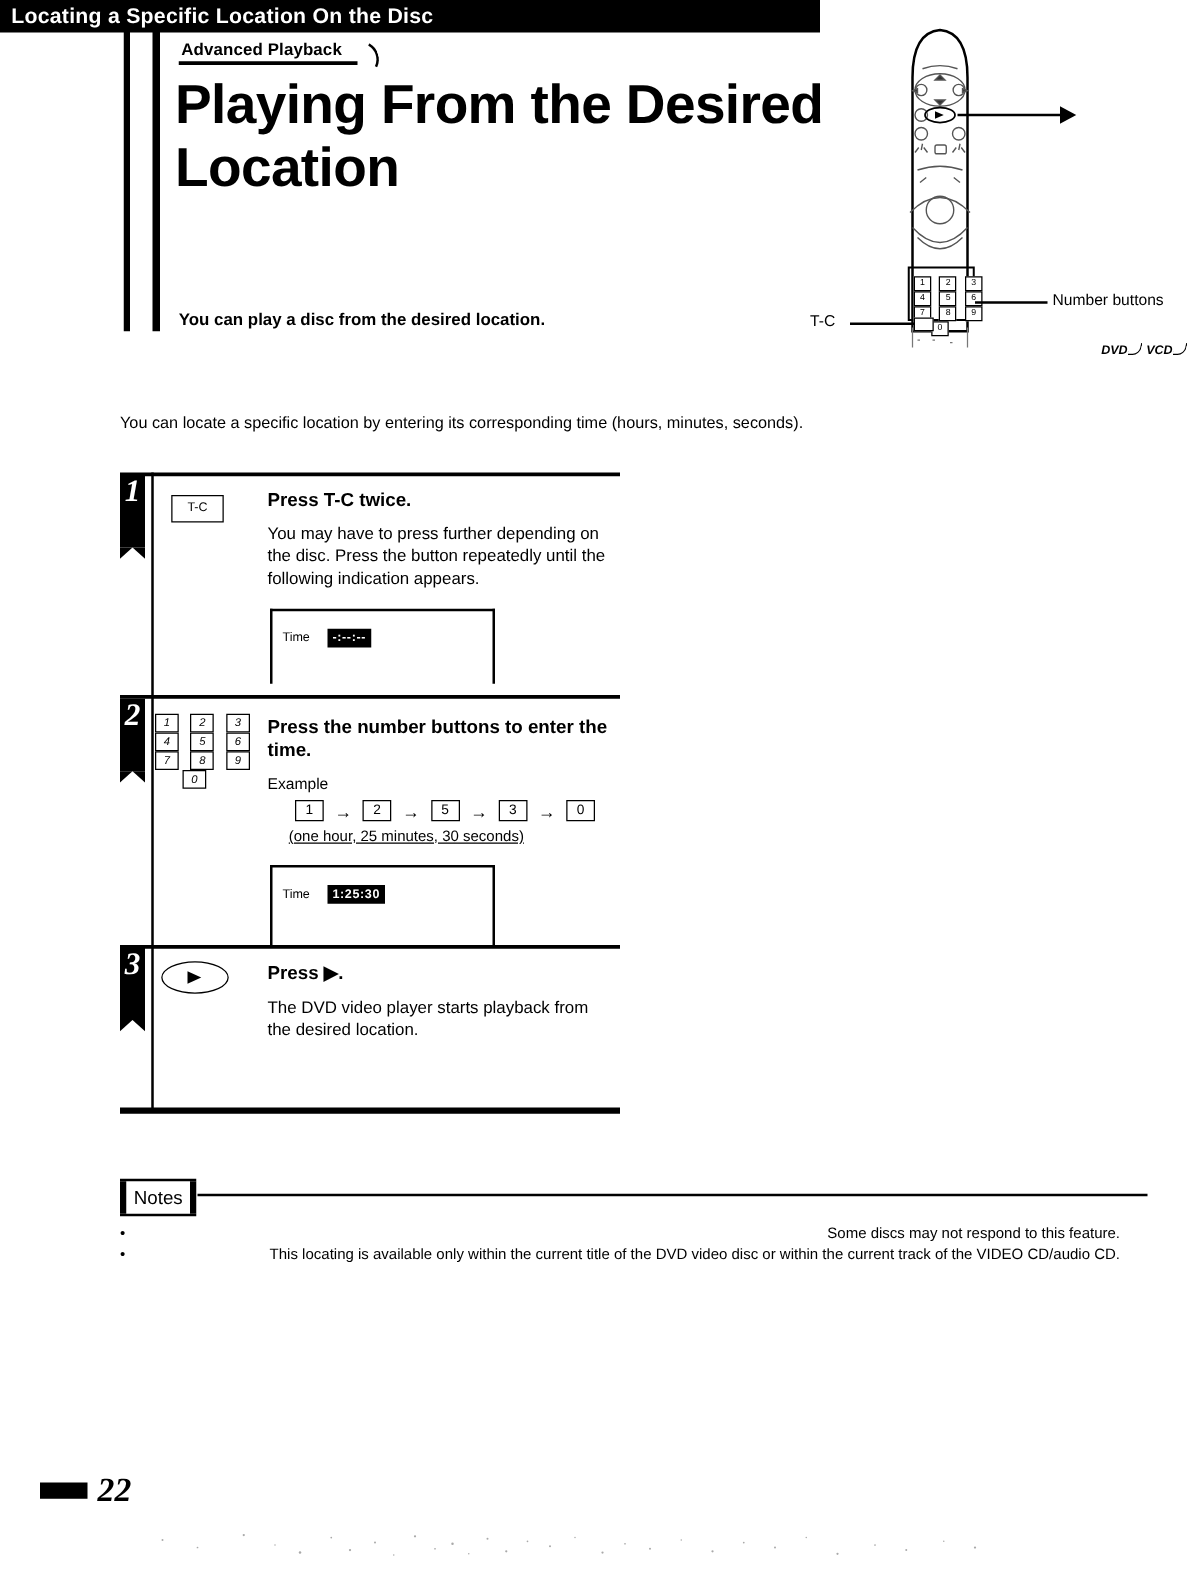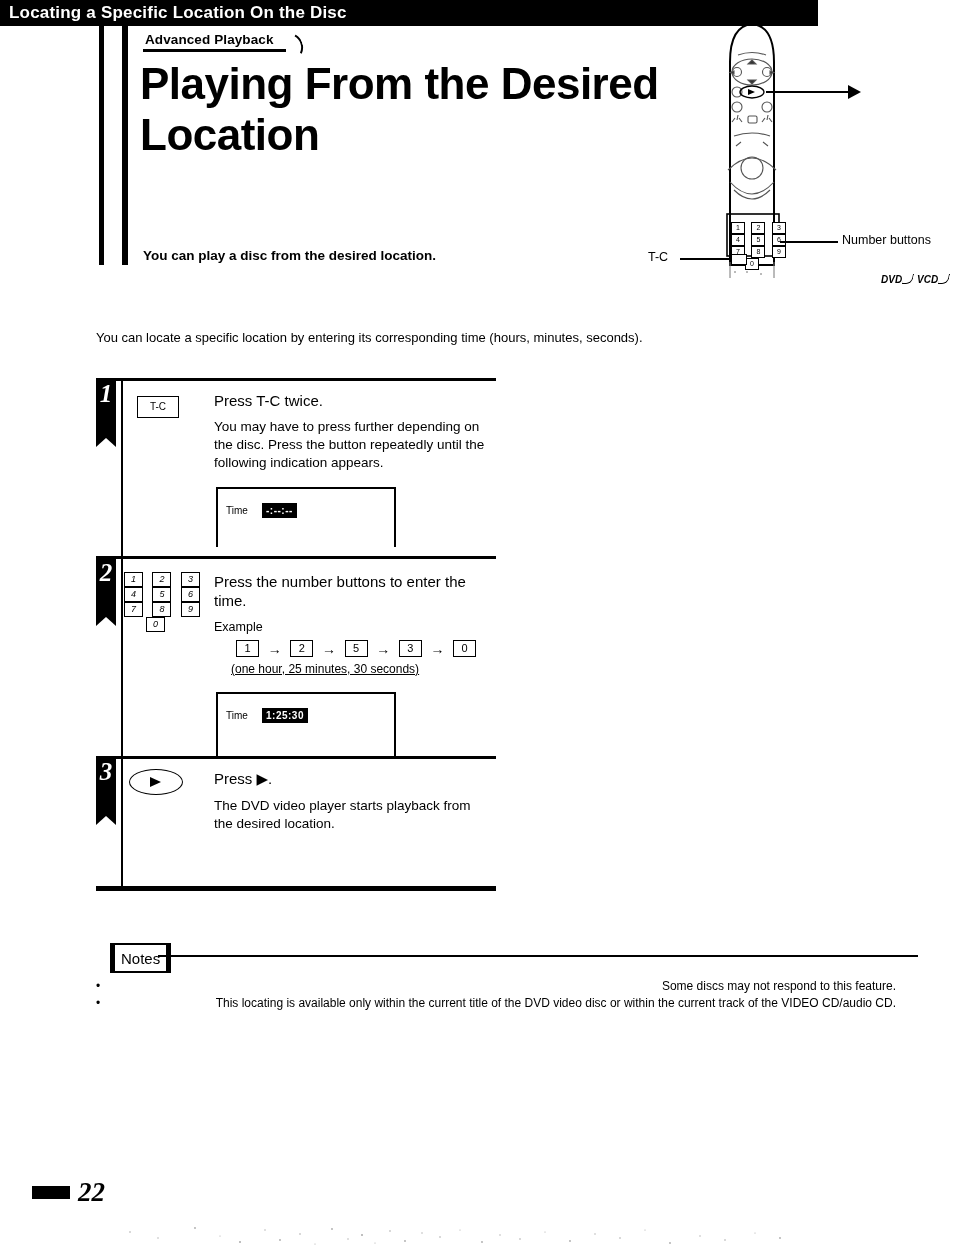--- a/index.html
+++ b/index.html
@@ -41,21 +41,21 @@
     line-height:51px;letter-spacing:-0.5px;
   }
 
   
   #lead-line{
     left:143px;top:248px;font-size:13.5px;font-weight:bold;
   }
 
   
   #section-band{
-    left:96px;top:288px;width:818px;height:26px;background:#000;
+    left:96px;top:288px;width:656px;height:26px;background:#000;
   }
   #section-band span{
     position:absolute;left:9px;top:3px;color:#fff;
     font-size:17px;font-weight:bold;letter-spacing:.2px;
   }
 
   
   #intro-text{left:96px;top:330px;font-size:13px;}
   .rule-thin{position:absolute;background:#000;left:96px;width:400px;height:2.5px;}
   .rule-thick{position:absolute;background:#000;left:96px;width:400px;height:5px;}
@@ -92,21 +92,21 @@
   .play-key{
     position:absolute;border:1.8px solid #000;background:#fff;
     width:52px;height:24px;border-radius:50%;
   }
   .play-key::after{
     content:"";position:absolute;left:20px;top:7px;width:0;height:0;
     border-left:11px solid #000;border-top:5px solid transparent;border-bottom:5px solid transparent;
   }
 
   
-  .step-head{position:absolute;font-size:15px;font-weight:normal;line-height:19px;}
+  .step-head{position:absolute;font-size:15px;font-weight:bold;line-height:19px;}
   .step-body{position:absolute;font-size:13.5px;line-height:18px;}
   .step-label{position:absolute;font-size:12.5px;}
   .step-note{position:absolute;font-size:12px;text-decoration:underline;}
 
   
   .example-seq{position:absolute;white-space:nowrap;font-size:13px;}
   .example-seq .key{width:21px;height:13px;font-size:11px;line-height:13px;padding:1px 0;}
   .example-seq .arrow{display:inline-block;margin:0 5px;font-size:14px;vertical-align:middle;}
 
   
@@ -118,21 +118,21 @@
     position:absolute;left:8px;top:16px;font-size:10px;
   }
   .display-panel .d-time-value{
     position:absolute;left:44px;top:14px;background:#000;color:#fff;
     font-size:10px;line-height:13px;padding:1px 4px;letter-spacing:.5px;
     font-family:"Liberation Sans", sans-serif;font-weight:bold;
   }
 
   
   #notes-tag{
-    position:absolute;left:110px;top:943px;height:26px;
+    position:absolute;left:96px;top:943px;height:26px;
     border-top:2.5px solid #000;border-bottom:2.5px solid #000;
     padding:0 7px;display:flex;align-items:center;
   }
   #notes-tag::before{
     content:"";position:absolute;left:0;top:0;width:5px;height:26px;background:#000;
   }
   #notes-tag::after{
     content:"";position:absolute;right:0;top:0;width:5px;height:26px;background:#000;
   }
   #notes-tag span{font-size:15px;padding:0 4px;}

